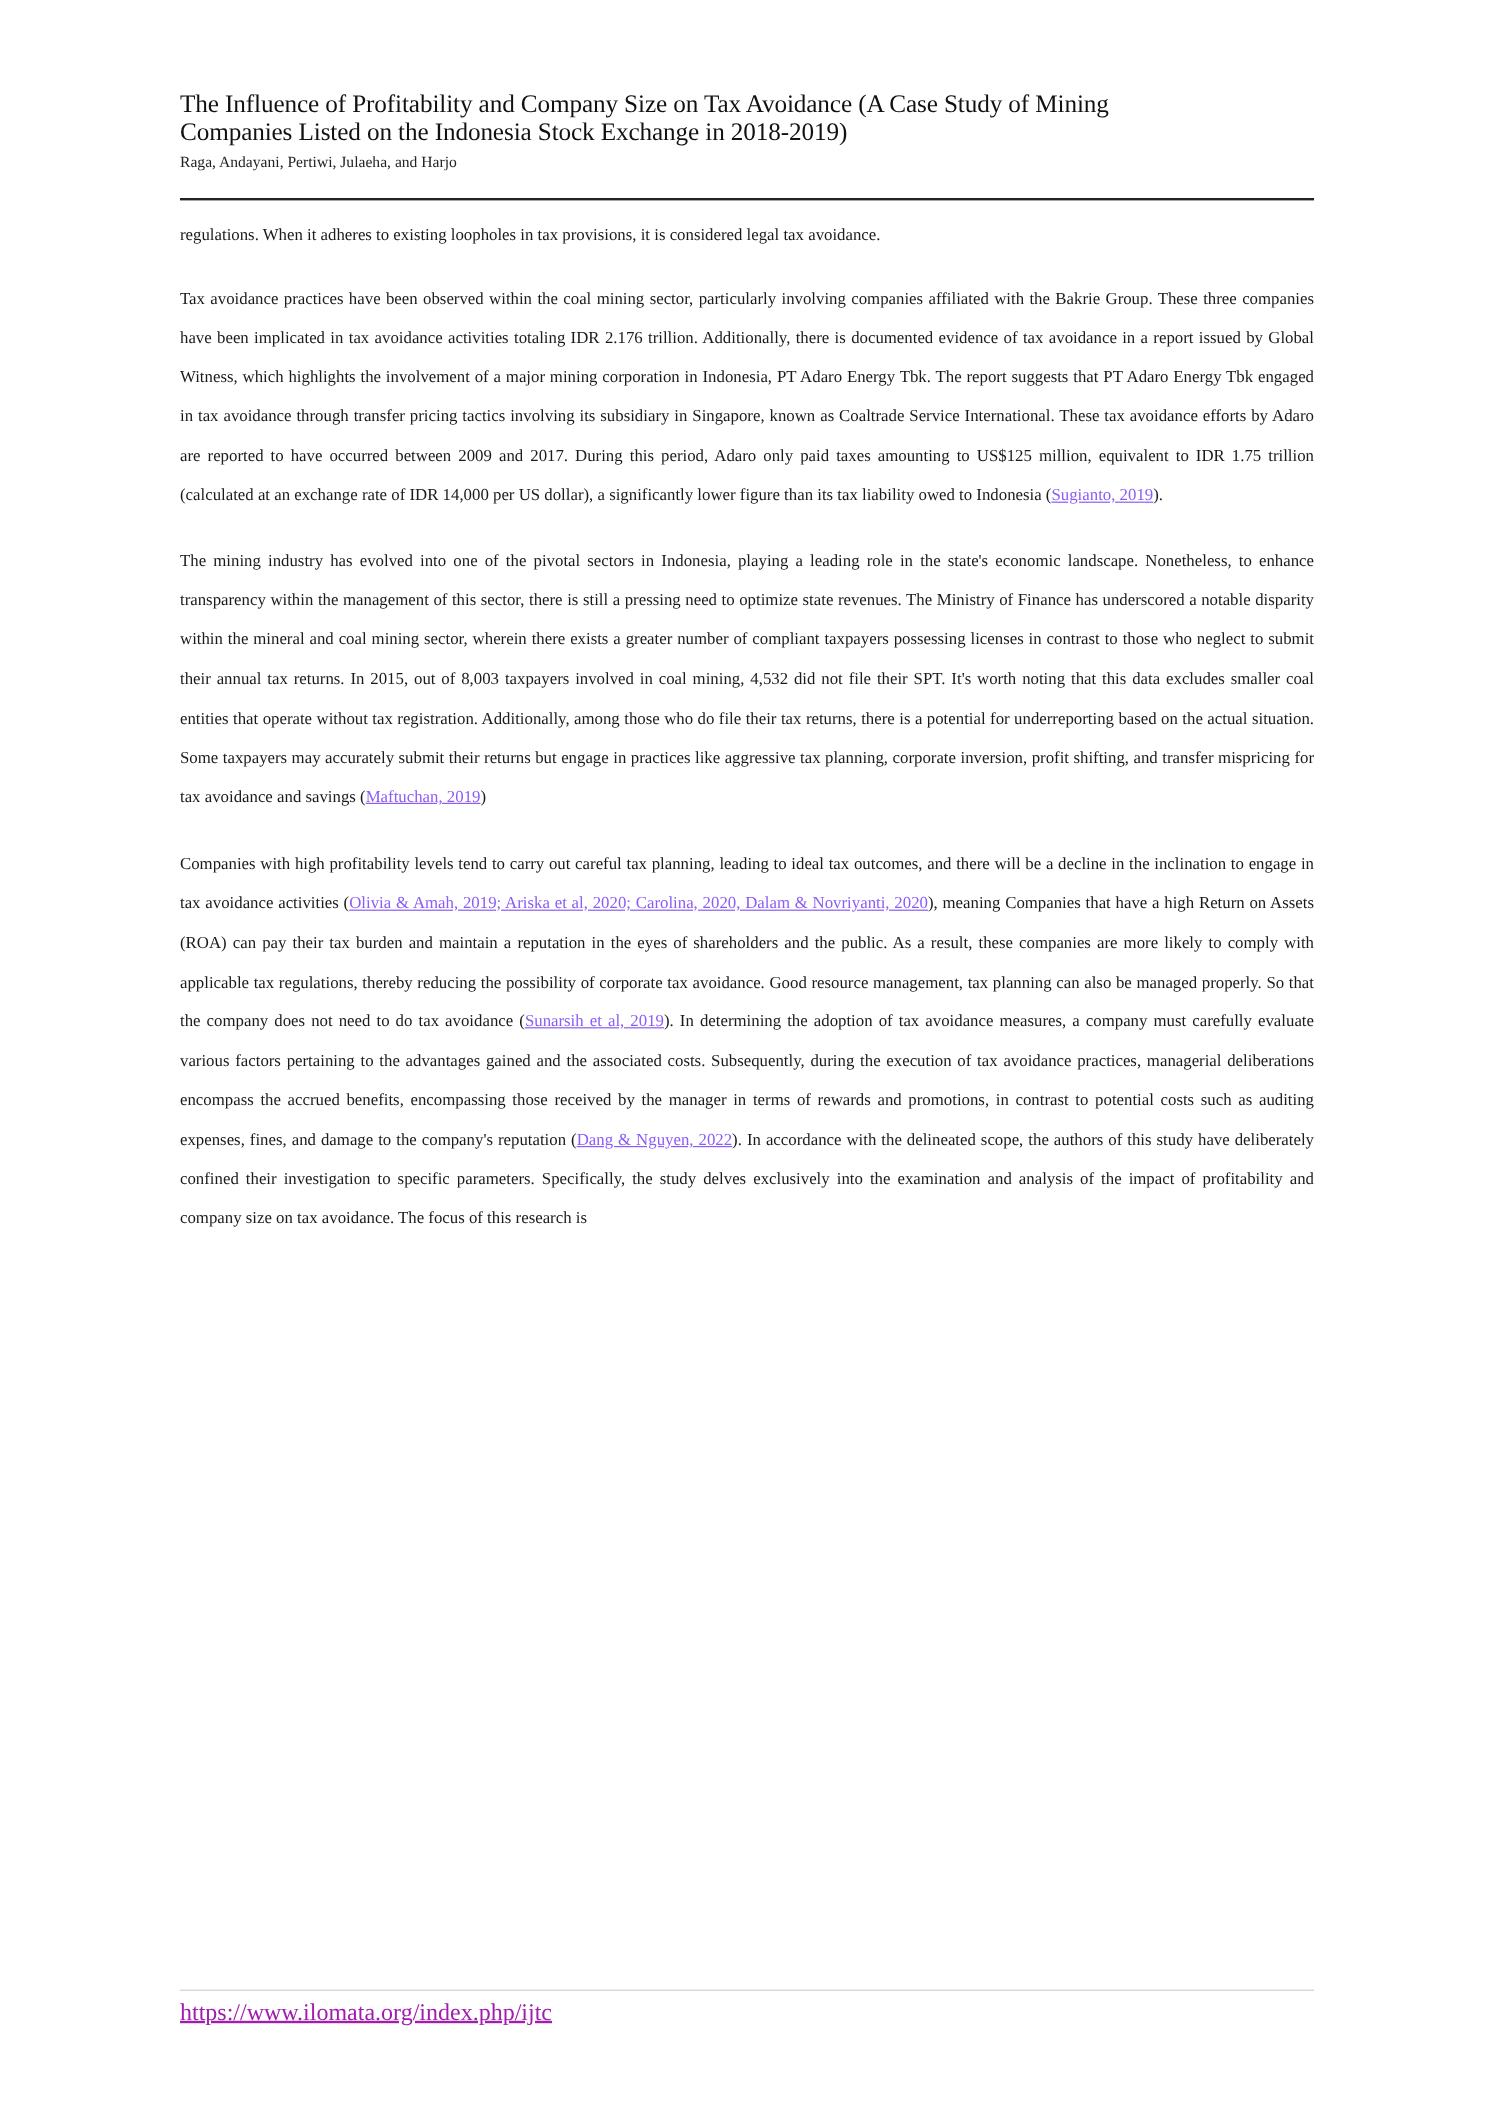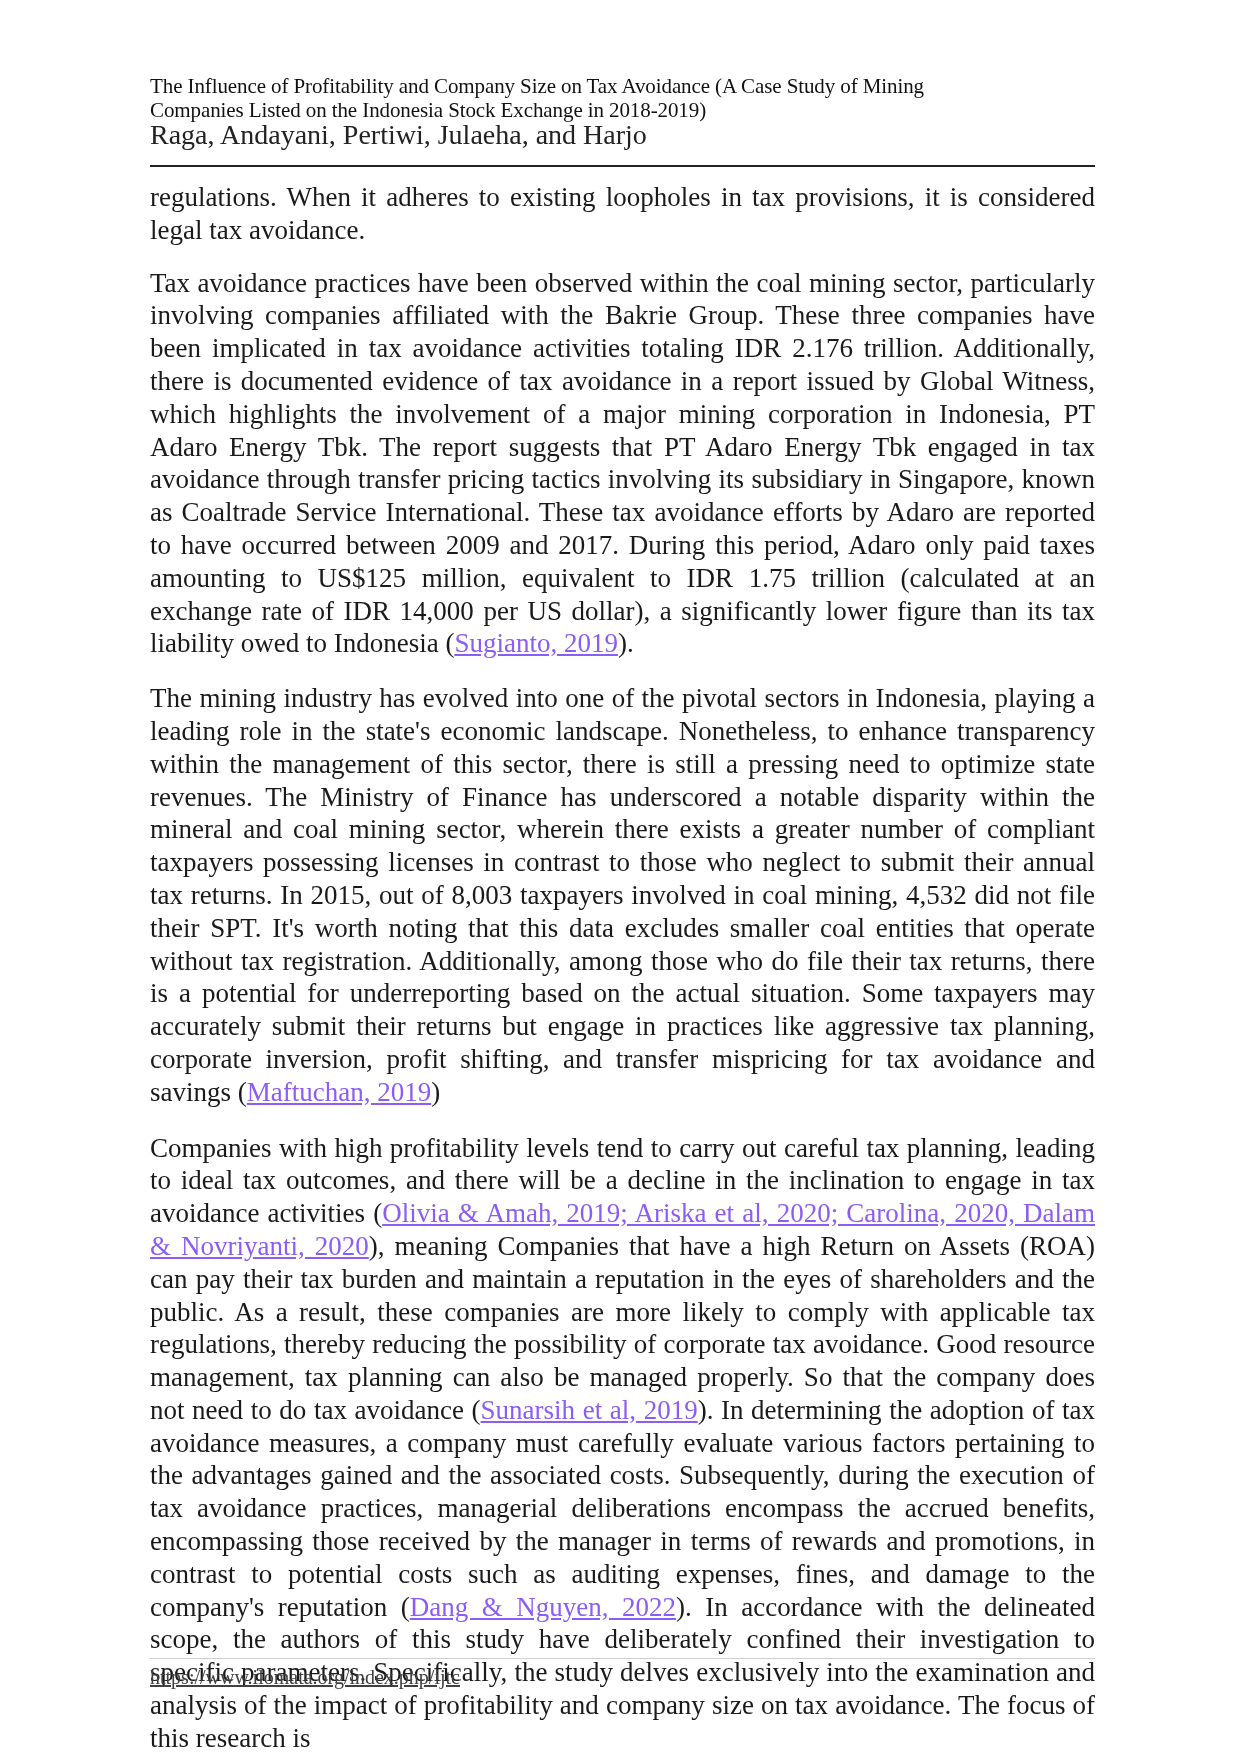--- a/index.html
+++ b/index.html
@@ -1,33 +1,33 @@
 <!DOCTYPE html>
 <html><head>
 <meta charset="utf-8">
 <style>
   html, body { margin: 0; padding: 0; background: #ffffff; }
   body { width: 1240px; height: 1754px; position: relative; overflow: hidden;
          font-family: "Liberation Serif", "DejaVu Serif", serif; color: #1a1a1a; }
   .page { position: absolute; left: 150px; top: 0; width: 945px; }
   .header { position: absolute; top: 74px; left: 0; width: 945px; }
   .header-title { font-weight: normal; font-size: 21px; line-height: 24px; letter-spacing: -0.1px; color: #111; }
-  .header-authors { font-size: 28px; line-height: 26px; color: #222; }
+  .header-authors { font-size: 13px; line-height: 26px; color: #222; }
   .header-rule { position: absolute; top: 165px; left: 0; width: 945px; height: 2px; background: #222; }
   .body { position: absolute; top: 181px; left: 0; width: 945px; }
-  .para { font-size: 27px; line-height: 32.8px; text-align: justify; margin: 0 0 22px 0; color: #1a1a1a; }
+  .para { font-size: 14px; line-height: 32.8px; text-align: justify; margin: 0 0 22px 0; color: #1a1a1a; }
   .para.first { margin-bottom: 20px; }
   .para.p3 { margin-bottom: 23px; }
   .para.p4 { }
   a.cite { color: #8b5cf6; }
   .footer-rule { position: absolute; top: 1658px; left: 0; width: 945px; height: 1px; background: #cfcfcf; }
   .footer { position: absolute; top: 1664px; left: 0; width: 945px; font-size: 20px; line-height: 26px; display: flex; justify-content: space-between; }
   .page-num { font-weight: bold; }
   .sep { font-weight: bold; margin: 0 6px; }
-  .footer-url { color: #404040; }
+  .footer-url { color: #a21caf; }
 </style>
 </head>
 <body>
 
 <div class="page">
 
   <div class="header">
     <div class="header-title">
       <span>The Influence of Profitability and Company Size on Tax Avoidance (A Case Study of Mining</span><br>
       <span>Companies Listed on the Indonesia Stock Exchange in 2018-2019)</span>

